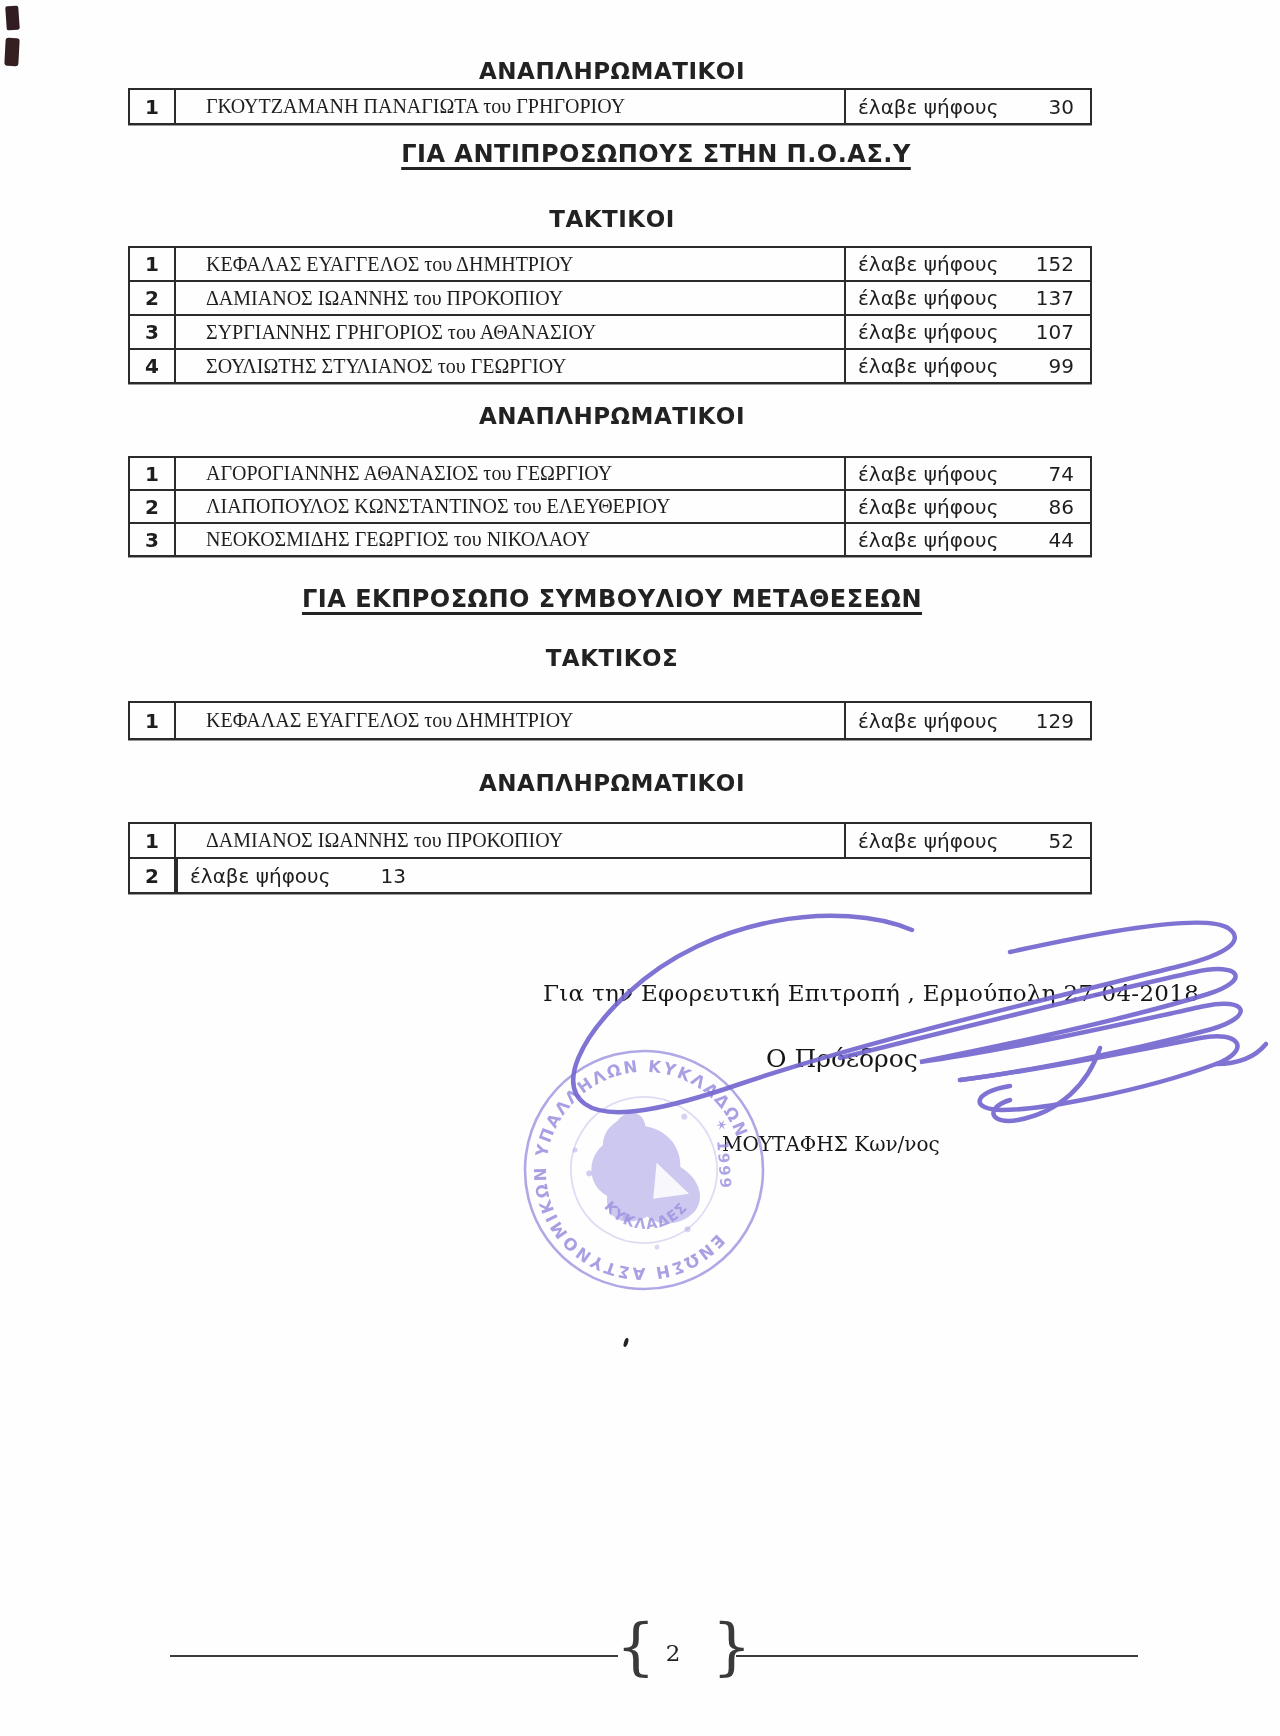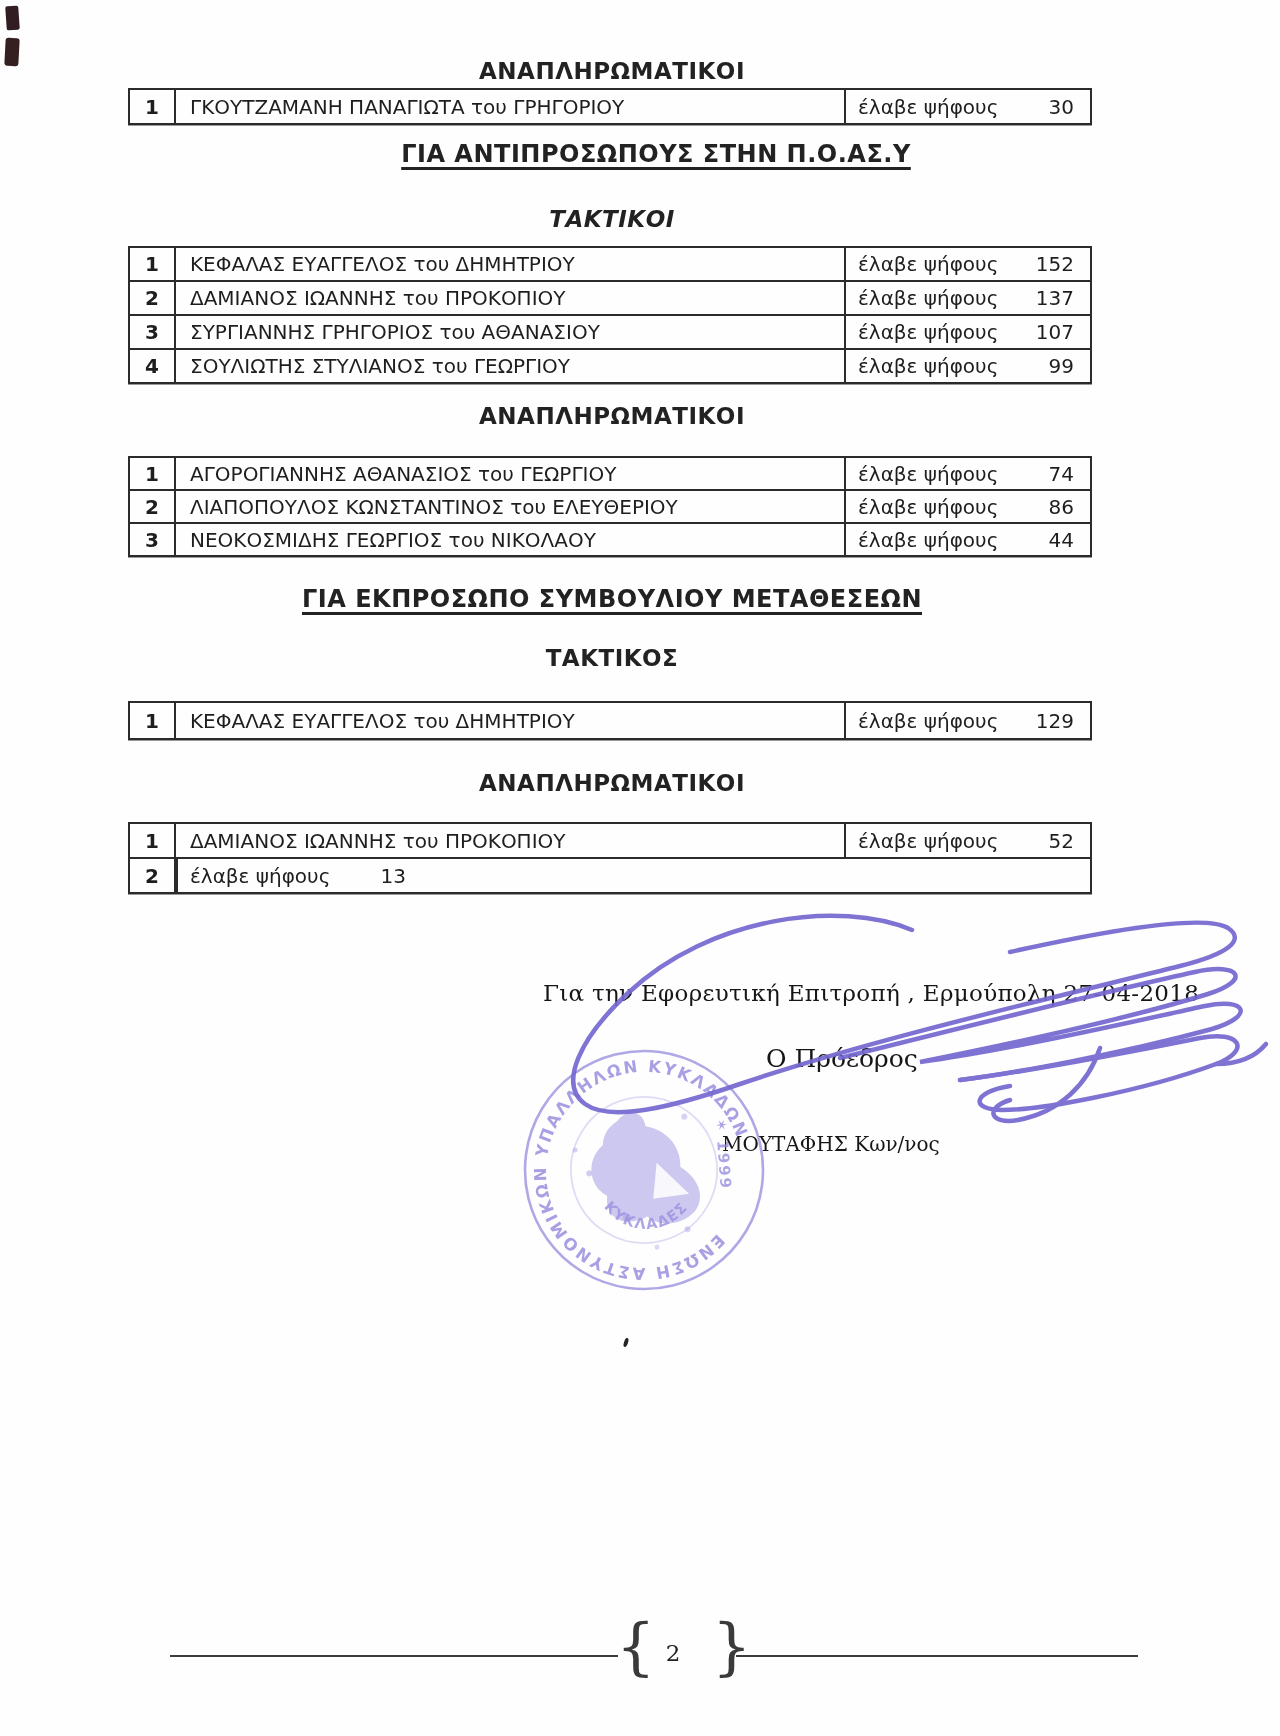--- a/index.html
+++ b/index.html
@@ -21,21 +21,21 @@
   
   .rtable{
     position:absolute;left:128px;width:964px;
     border:2.5px solid #2b2b2b;box-sizing:border-box;
     box-shadow:0 1px 0 #999;
   }
   .trow{display:flex;border-top:2px solid #2b2b2b;}
   .trow:first-child{border-top:none;}
   .cell{display:flex;align-items:center;font-size:20px;box-sizing:border-box;}
   .cell.num{width:46px;justify-content:center;font-weight:bold;border-right:2px solid #2b2b2b;}
-  .cell.name{flex:1;padding-left:14px;white-space:nowrap;overflow:hidden;}
+  .cell.name{flex:1;padding-left:30px;white-space:nowrap;overflow:hidden;font-family:Liberation Serif, serif;}
   .cell.votes{width:246px;border-left:2px solid #2b2b2b;justify-content:space-between;padding:0 16px 0 12px;}
   .vlabel{white-space:nowrap;}
   .vvalue{font-weight:500;}
   
   .serif{position:absolute;font-family:"DejaVu Serif","Liberation Serif",serif;color:#161616;white-space:nowrap;}
   .committee{left:543px;top:980px;font-size:23px;letter-spacing:.3px;}
   .role{left:766px;top:1044px;font-size:25px;}
   .signer{left:722px;top:1132px;font-size:20px;}
   
   .overlay{position:absolute;}
@@ -63,21 +63,21 @@
         <div class="trow" style="height: 33px;">
           <div class="cell num">1</div>
           <div class="cell name">ΓΚΟΥΤΖΑΜΑΝΗ ΠΑΝΑΓΙΩΤΑ του ΓΡΗΓΟΡΙΟΥ</div>
           <div class="cell votes">
             <span class="vlabel">έλαβε ψήφους</span>
             <span class="vvalue">30</span>
           </div>
         </div>
       </div>
       <div class="heading-main" style="top: 140px; padding-left: 44px;">ΓΙΑ ΑΝΤΙΠΡΟΣΩΠΟΥΣ ΣΤΗΝ Π.Ο.ΑΣ.Υ</div>
-      <div class="heading-sub" style="top: 206px; font-style: italic;">ΤΑΚΤΙΚΟΙ</div>
+      <div class="heading-sub" style="top: 206px;">ΤΑΚΤΙΚΟΙ</div>
       <div class="rtable" style="top: 246px;">
         <div class="trow" style="height: 32px;">
           <div class="cell num">1</div>
           <div class="cell name">ΚΕΦΑΛΑΣ ΕΥΑΓΓΕΛΟΣ του ΔΗΜΗΤΡΙΟΥ</div>
           <div class="cell votes">
             <span class="vlabel">έλαβε ψήφους</span>
             <span class="vvalue">152</span>
           </div>
         </div>
         <div class="trow" style="height: 32px;">

